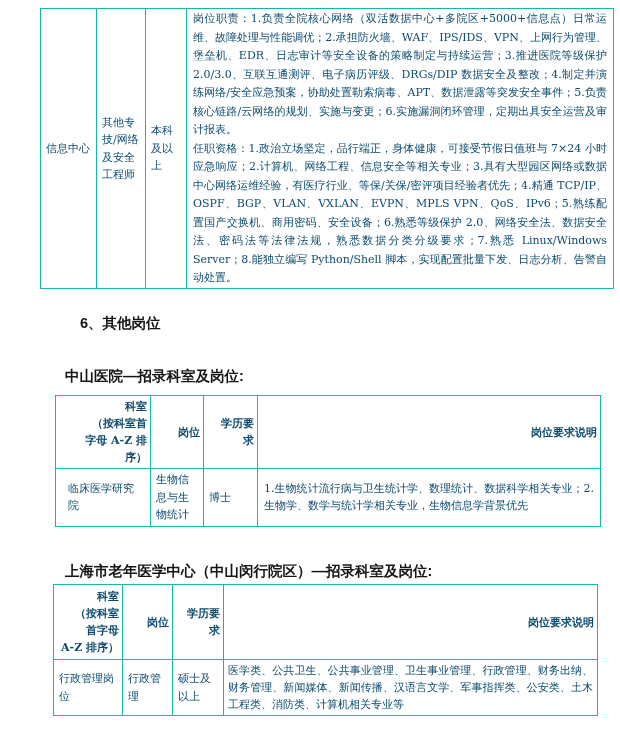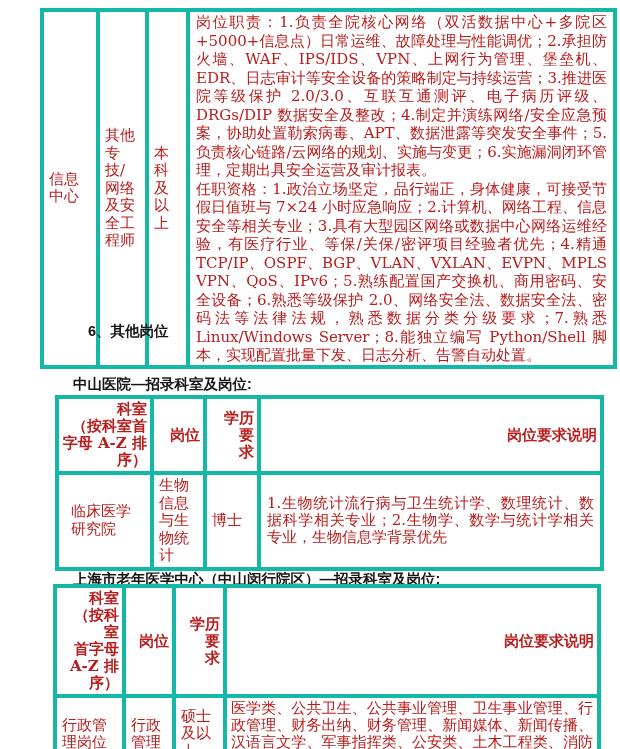--- a/index.html
+++ b/index.html
@@ -6,22 +6,22 @@
   .page {
     position:relative; width:620px; height:749px; background:#ffffff;
     color:#1f1f1f; overflow:hidden;
     font-family:"DejaVu Serif","Liberation Serif",serif;
   }
   table.doc {
     position:absolute; border-collapse:collapse; table-layout:fixed;
     font-size:13px;
   }
   table.doc td, table.doc th {
-    border:4px solid #14b8a6; overflow:hidden;
-    font-size:15px; color:#b91c1c;
+    border:1px solid #14b8a6; overflow:hidden;
+    font-size:11px; color:#0c4a6e;
   }
   table.doc th {
     font-weight:bold; text-align:right; vertical-align:middle;
     line-height:17px; white-space:pre-line; padding:2px 3px;
   }
   td.c-plain {
     text-align:left; vertical-align:middle; line-height:17.5px; padding:2px 5px;margin-left:12px;
   }
   td.c-req {
     text-align:justify; text-align-last:left; vertical-align:middle;
@@ -36,21 +36,21 @@
   #t-zs tr.hdr { height:72px; }
   #t-zs tr.row { height:56px; }
   #t-zs td.c-dept { padding:2px 12px; }
   
   #t-ge { left:53px; top:584px; width:544px; }
   #t-ge tr.hdr { height:75px; }
   #t-ge tr.row { height:56px; }
   #t-ge td.c-req { padding:2px 4px;font-family:Liberation Serif, serif; }
   
   .h-sans {
-    position:absolute; margin:8px; font-family:"Liberation Sans","DejaVu Sans",sans-serif;
+    position:absolute; margin:0; font-family:"Liberation Sans","DejaVu Sans",sans-serif;
     font-size:14.5px; font-weight:bold; color:#151515; white-space:nowrap;
   }
   #sec-heading { left:80px; top:314px; }
   #sec-intro   { left:108px; top:338px; font-weight:normal; }
   #zs-title    { left:65px; top:367px; }
   #ge-title    { left:65px; top:562px; }
 </style>
 </head>
 <body>
 

